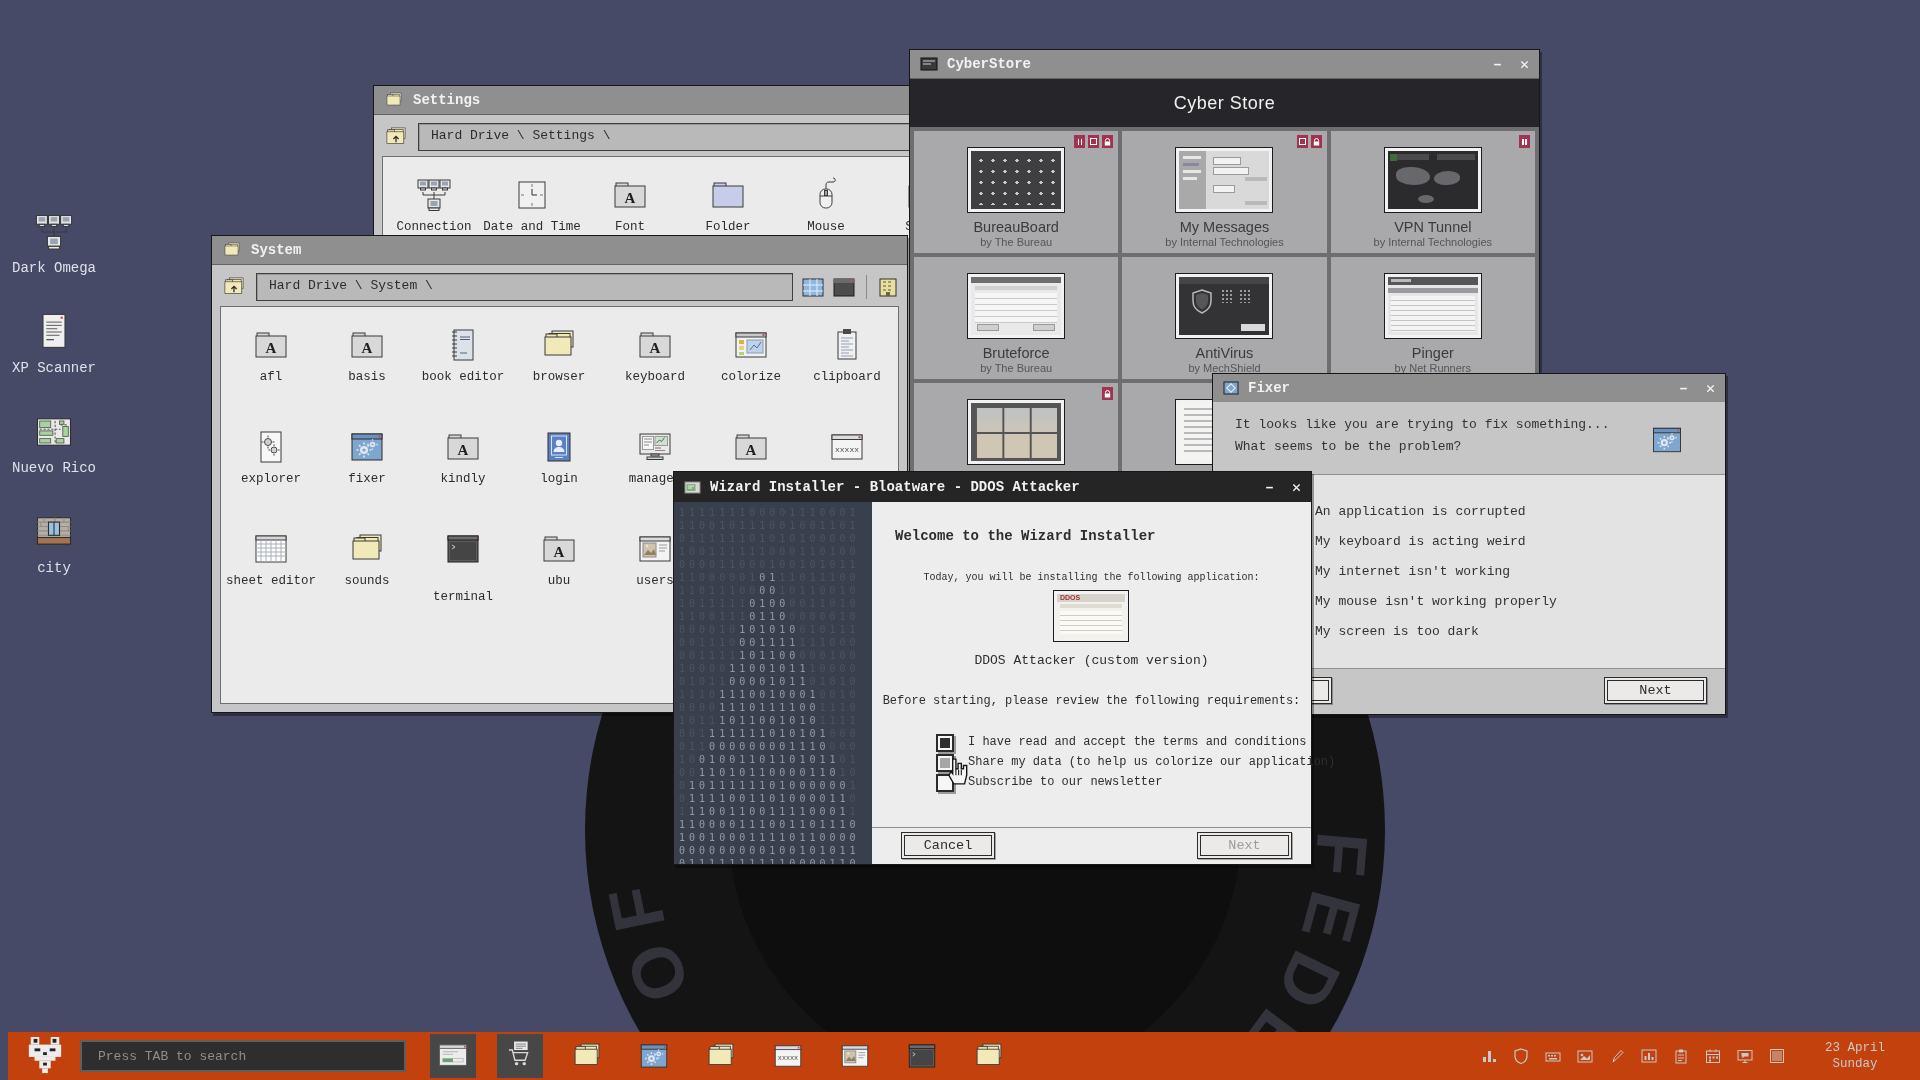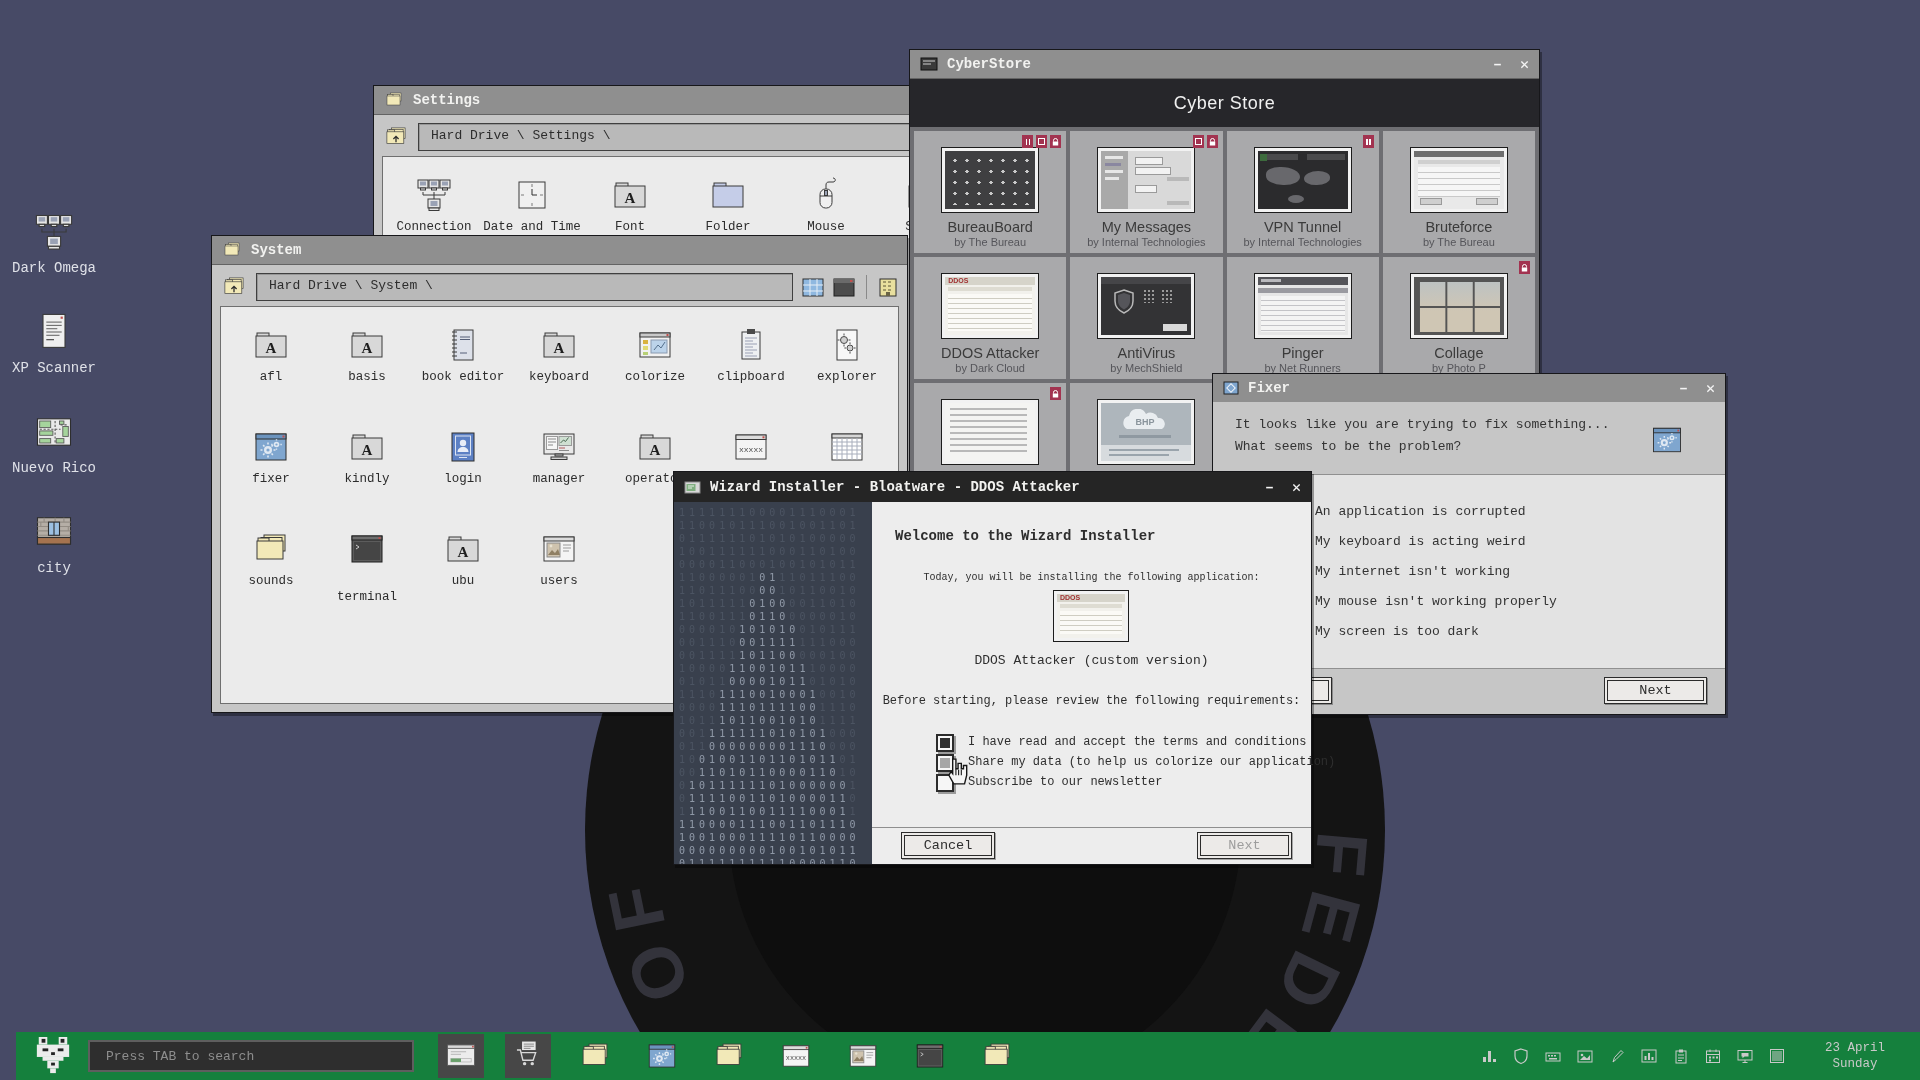--- a/index.html
+++ b/index.html
@@ -32,21 +32,21 @@
   .files{position:absolute;left:8px;right:8px;top:70px;bottom:8px;background:#ebebeb;border:1px solid #6f6f6f;
          display:flex;flex-wrap:wrap;align-content:flex-start;padding:12px 2px;overflow:hidden}
   .file{height:96px;display:flex;flex-direction:column;align-items:center;padding-top:6px}
   .file .fi{width:40px;height:40px}
   .file .fl{margin-top:5px;font-size:12.5px;color:#2c2c2c;text-align:center;line-height:15px}
 
   
   .store-head{height:49px;background:#26262a;display:flex;align-items:center;justify-content:center;
               font-family:"Liberation Sans",sans-serif;font-size:18px;color:#f0f0f0;letter-spacing:.5px}
   .store-grid{position:absolute;left:0;right:0;top:77px;bottom:0;background:#6e6e72;padding:4px;
-              display:grid;grid-template-columns:repeat(4,1fr);gap:4px;align-content:start}
+              display:grid;grid-template-columns:repeat(3,1fr);gap:4px;align-content:start}
   .store-cell{background:#a9a9ab;height:122px;position:relative;display:flex;flex-direction:column;align-items:center}
   .badges{position:absolute;top:4px;right:5px;display:flex;gap:3px}
   .badge{width:11px;height:13px;background:#a23350;display:flex;align-items:center;justify-content:center}
   .thumb{margin-top:16px;width:98px;height:66px;background:#f2f2f2;border:1px solid #1c1c1c;padding:3px;box-sizing:border-box}
   .thumb>div{width:100%;height:100%;position:relative;overflow:hidden}
   .store-name{font-family:"Liberation Sans",sans-serif;font-size:14.5px;color:#3b3b3b;margin-top:6px}
   .store-by{font-family:"Liberation Sans",sans-serif;font-size:11px;color:#55555a;margin-top:1px}
 
   
   .btn94{position:absolute;border:1px solid #2b2b2b;background:#eceae8;padding:2px;box-shadow:1px 1px 0 rgba(0,0,0,.3)}
@@ -69,21 +69,21 @@
   #wizard-art .b1{color:rgba(214,224,240,.55)}
   #wizard-content{position:absolute;left:198px;top:30px;right:0;bottom:0;background:#ededed}
   .wz-center{position:absolute;left:0;right:0;text-align:center;color:#2e2e2e}
   .chk{position:absolute;width:14px;height:14px;border:2px solid #2b2b2b;background:#f6f6f6;box-shadow:2px 2px 0 #9b9b9b}
   .chk.checked::after{content:"";position:absolute;inset:2px;background:#2f2f2f}
   .chk.pressing::after{content:"";position:absolute;inset:2px;background:#a6a6a6}
   .chk-label{position:absolute;font-size:12px;color:#2e2e2e;white-space:nowrap}
   #wz-divider{position:absolute;left:198px;right:0;top:355px;border-top:1px solid #8f8f8f}
 
   
-  #taskbar{position:absolute;left:16px;right:0;bottom:0;height:48px;background:#15803d;z-index:8;
+  #taskbar{position:absolute;left:8px;right:0;bottom:0;height:48px;background:#c2410c;z-index:8;
            display:flex;align-items:center}
   #tb-logo{margin-left:18px;flex:0 0 auto}
   #tb-search{margin-left:16px;width:290px;height:28px;background:#2e2e2e;border:2px solid #5e5e5e;
              color:#8e8e8e;font-size:13px;padding:0 16px;display:flex;align-items:center;white-space:nowrap;overflow:hidden}
   #tb-apps{display:flex;margin-left:24px;gap:21px}
   .tb-tile{width:46px;height:44px;display:flex;align-items:center;justify-content:center}
   .tb-tile.active{background:#474747}
   .tb-tile svg{width:34px;height:34px}
   #tb-tray{margin-left:auto;display:flex;gap:14px;align-items:center}
   .tray-ic{width:18px;height:18px}
@@ -411,20 +411,33 @@
               <line x1="9" y1="31" x2="14" y2="31"></line>
             </g>
             <g stroke="#555f78">
               <line x1="17" y1="12" x2="27" y2="12"></line>
               <line x1="17" y1="14.5" x2="27" y2="14.5"></line>
               <line x1="17" y1="28" x2="24" y2="28"></line>
             </g>
           </svg>
         </span>
                  <span class="fl">book editor</span>
+      </div>
+      <div class="file" style="width: 96px;">
+        <span class="fi">
+          <svg viewBox="0 0 40 40" width="40" height="40">
+            <g stroke="#3a3a3a" fill="#f2e9b8">
+              <rect x="13" y="6" width="21" height="16"></rect>
+              <rect x="10" y="8.5" width="21" height="16"></rect>
+              <rect x="7" y="9" width="11" height="5"></rect>
+              <rect x="6" y="12" width="26" height="18"></rect>
+            </g>
+          </svg>
+        </span>
+                 <span class="fl">browser</span>
       </div>
       <div class="file" style="width: 96px;">
         <span class="fi">
           <svg viewBox="0 0 40 40" width="40" height="40">
             <g fill="#d8d8d8" stroke="#3a3a3a">
               <rect x="6" y="8" width="12" height="6"></rect>
               <rect x="5" y="11" width="30" height="21"></rect>
             </g>
             <text x="20" y="28" text-anchor="middle" font-family="Liberation Serif, serif" font-weight="bold" font-size="15" fill="#1e1e1e">A</text>
           </svg>
@@ -739,34 +752,20 @@
             <div style="position:absolute;inset:0;background:#e9e9e9"></div>
             <div style="position:absolute;left:0;top:0;right:0;height:6px;background:#6e6e6e"></div>
             <div style="position:absolute;left:4px;top:9px;right:4px;height:4px;background:#d0d0d0"></div>
             <div style="position:absolute;left:4px;top:16px;right:4px;bottom:12px;background-image:repeating-linear-gradient(#f6f6f6 0 5px,#c9c9c9 5px 6px)"></div>
             <div style="position:absolute;left:6px;bottom:4px;width:20px;height:5px;background:#cfcfcf;border:1px solid #9a9a9a"></div>
             <div style="position:absolute;right:6px;bottom:4px;width:20px;height:5px;background:#cfcfcf;border:1px solid #9a9a9a"></div>
           </div>
         </div>
     <div class="store-name">Bruteforce</div>
     <div class="store-by">by The Bureau</div>
-      </div>
-      <div class="store-cell">
-        <span class="badges"></span>
-    <div class="thumb">
-          <div>
-            <div style="position:absolute;inset:0;background:#f2f1ec"></div>
-            <div style="position:absolute;left:0;top:0;right:0;height:8px;background:#d6d4ca"></div>
-            <div style="position:absolute;left:3px;top:0;font-family:'Liberation Sans',sans-serif;font-weight:bold;font-size:7px;color:#a23333">DDOS</div>
-            <div style="position:absolute;left:3px;top:10px;right:3px;height:4px;background:#dedcd2"></div>
-            <div style="position:absolute;left:3px;top:17px;right:3px;bottom:4px;background-image:repeating-linear-gradient(#fbfaf6 0 4px,#cfcdc2 4px 5px)"></div>
-          </div>
-        </div>
-    <div class="store-name">DDOS Attacker</div>
-    <div class="store-by">by Dark Cloud</div>
       </div>
       <div class="store-cell">
         <span class="badges"></span>
     <div class="thumb">
           <div>
             <div style="position:absolute;inset:0;background:#333335"></div>
             <div style="position:absolute;left:0;top:0;right:0;height:7px;background:#454548"></div>
             <svg style="position:absolute;left:12px;top:12px" width="22" height="26" viewBox="0 0 22 26">
               <path d="M11 1l9 3v8c0 6-4.5 10-9 12-4.5-2-9-6-9-12V4z" fill="none" stroke="#b9b9b9" stroke-width="1.5"></path>
               <path d="M11 4l6 2v6c0 4-3 7-6 8.5C8 19 5 16 5 12V6z" fill="#55555a"></path>

